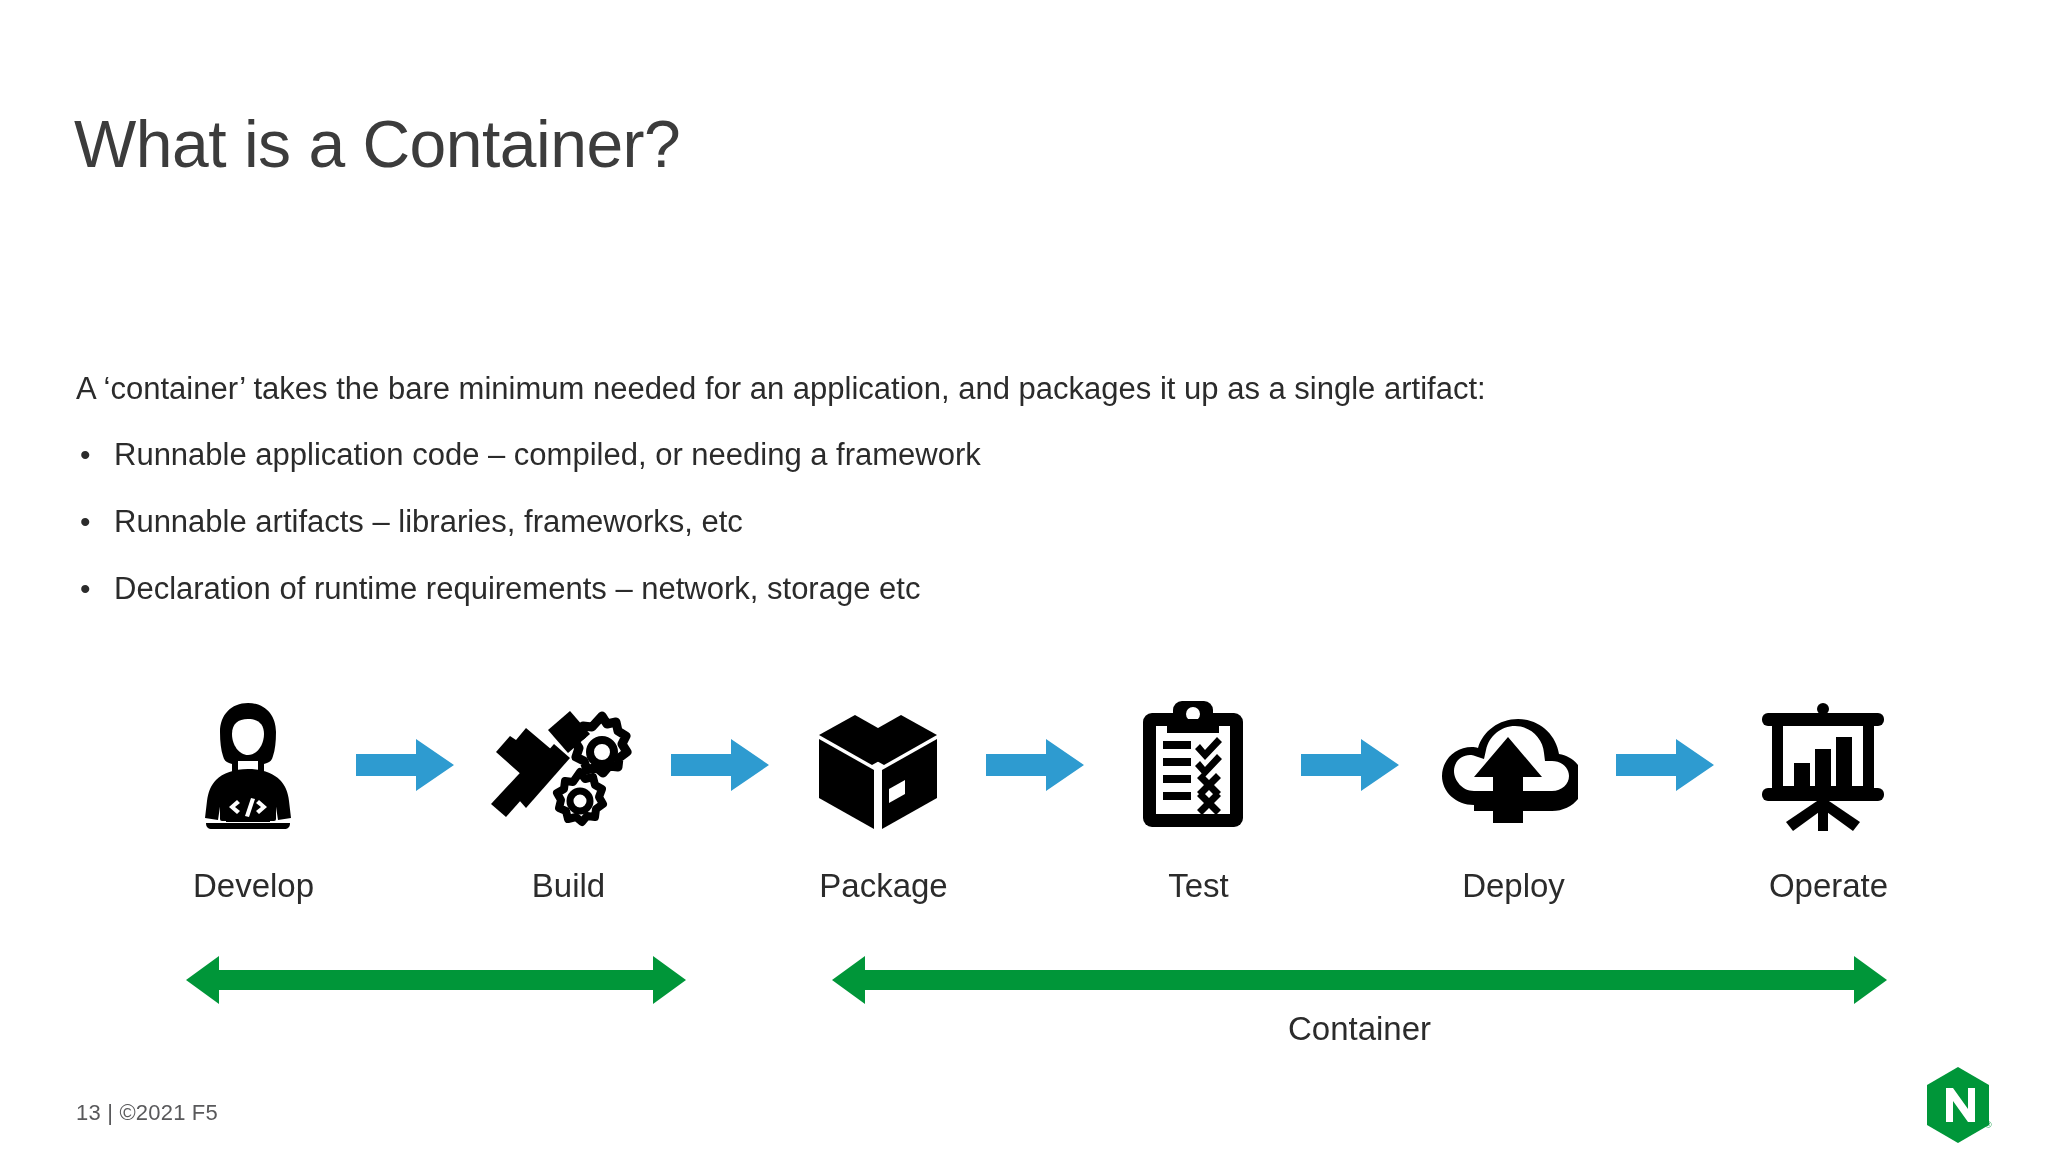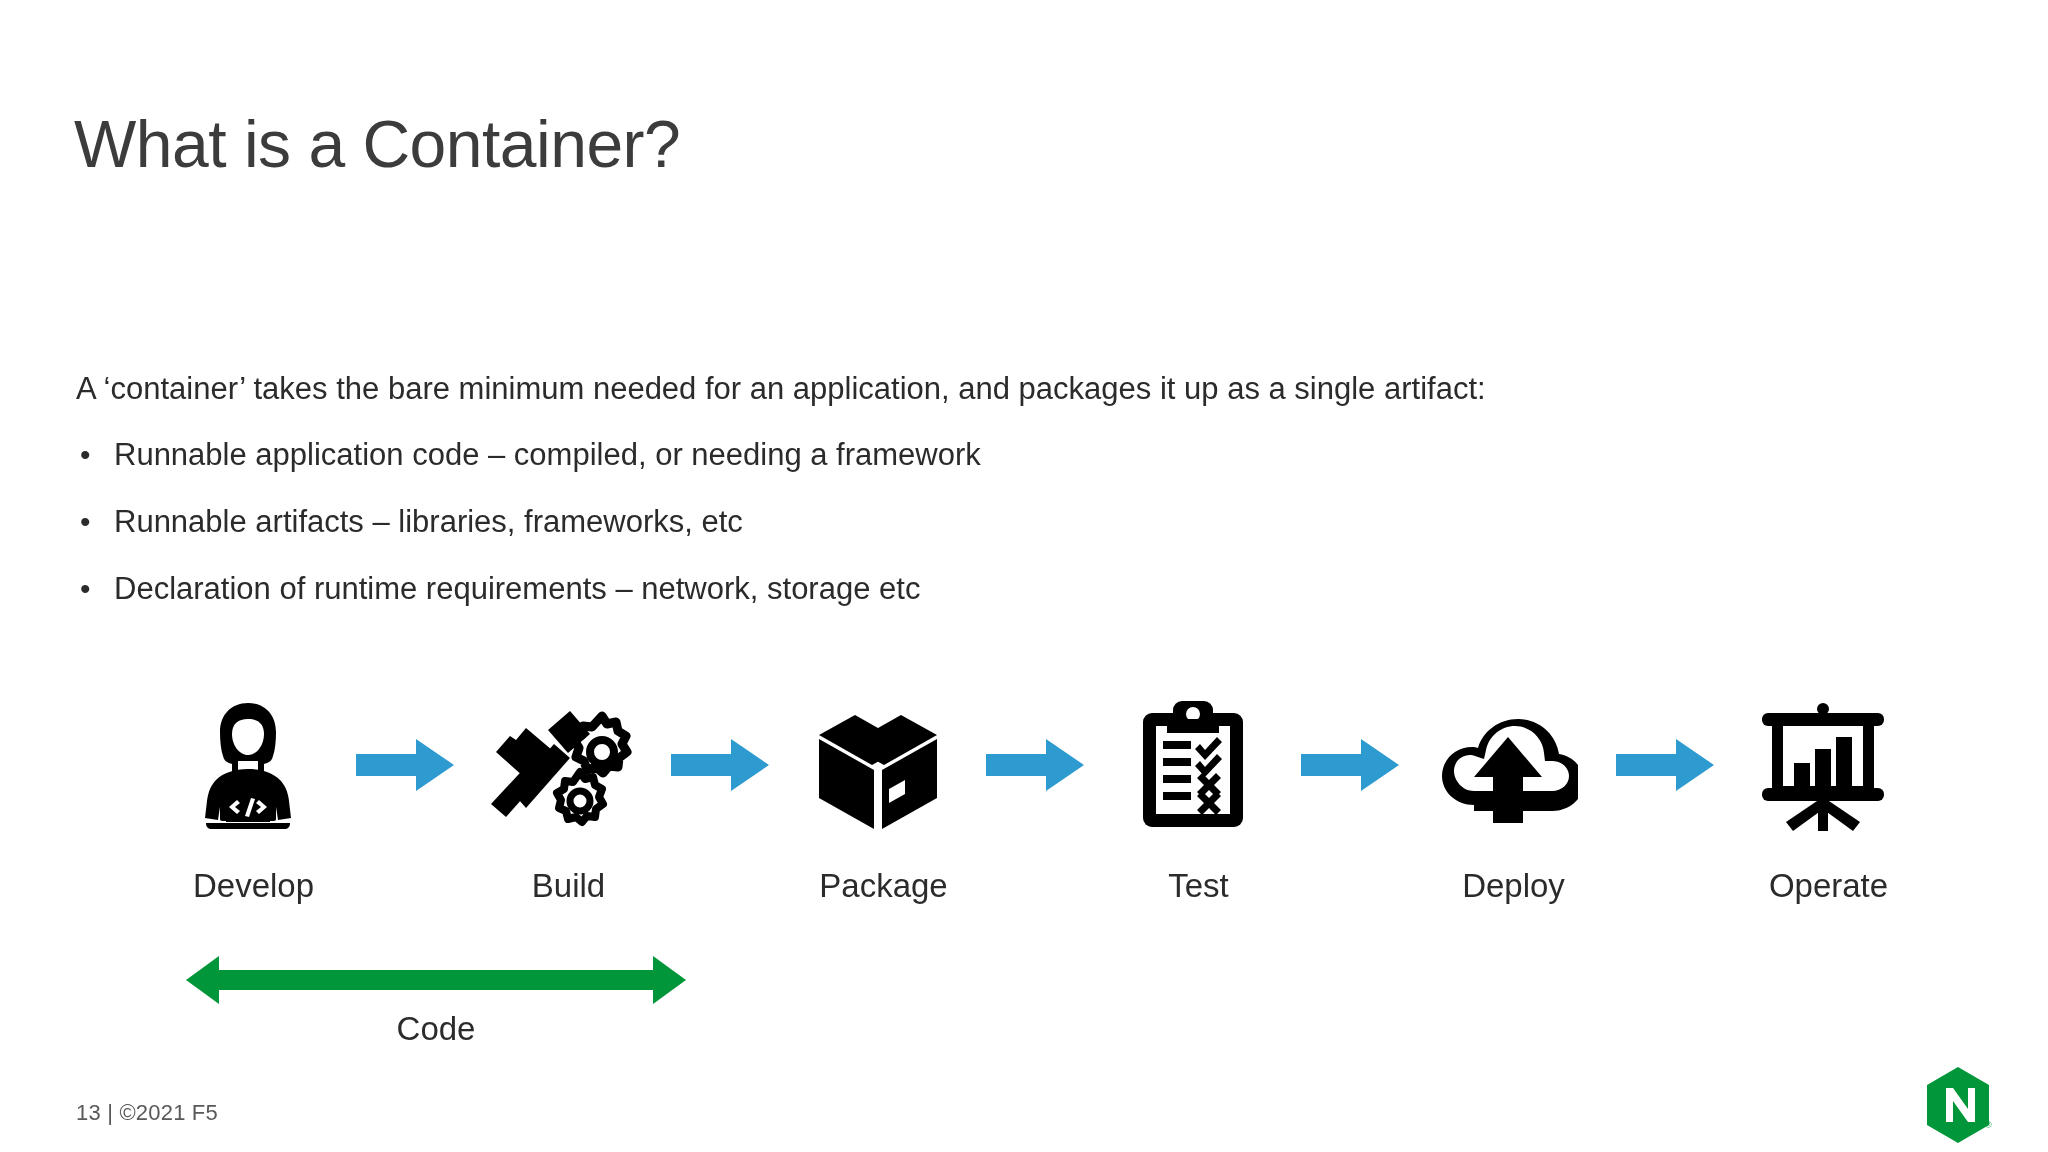--- a/index.html
+++ b/index.html
@@ -396,23 +396,28 @@
     <div class="label-gap"></div>
     <div class="stage-label">Deploy</div>
     <div class="label-gap"></div>
     <div class="stage-label">Operate</div>
   </div>
 
   <div id="span-code">
     <svg class="span-arrow-svg" viewBox="0 0 500 50" preserveAspectRatio="none">
       <path d="M0 25L33 1v14h434V1l33 24-33 24V35H33v14z" fill="#009639"></path>
     </svg>
-    <div class="span-label">Code</div>
-  </div>
-
+  </div>
+
+  <div id="span-container">
+    <svg class="span-arrow-svg" viewBox="0 0 1055 50" preserveAspectRatio="none">
+      <path d="M0 25L33 1v14h989V1l33 24-33 24V35H33v14z" fill="#009639"></path>
+    </svg>
+    <div class="span-label">Container</div>
+  </div>
 
   <div id="footer-note">13 | ©2021 F5</div>
 
   <div id="brand-logo">
     <svg width="72" height="78" viewBox="0 0 72 78">
       <path d="M36 1l31 18v40L36 77 5 59V19z" fill="#009639"></path>
       <path d="M24 56V22h7l15 21V22h7v34h-7L31 35v21z" fill="#ffffff"></path>
       <text x="63" y="62" font-family="Liberation Sans, sans-serif" font-size="9" fill="#009639">®</text>
     </svg>
   </div>

